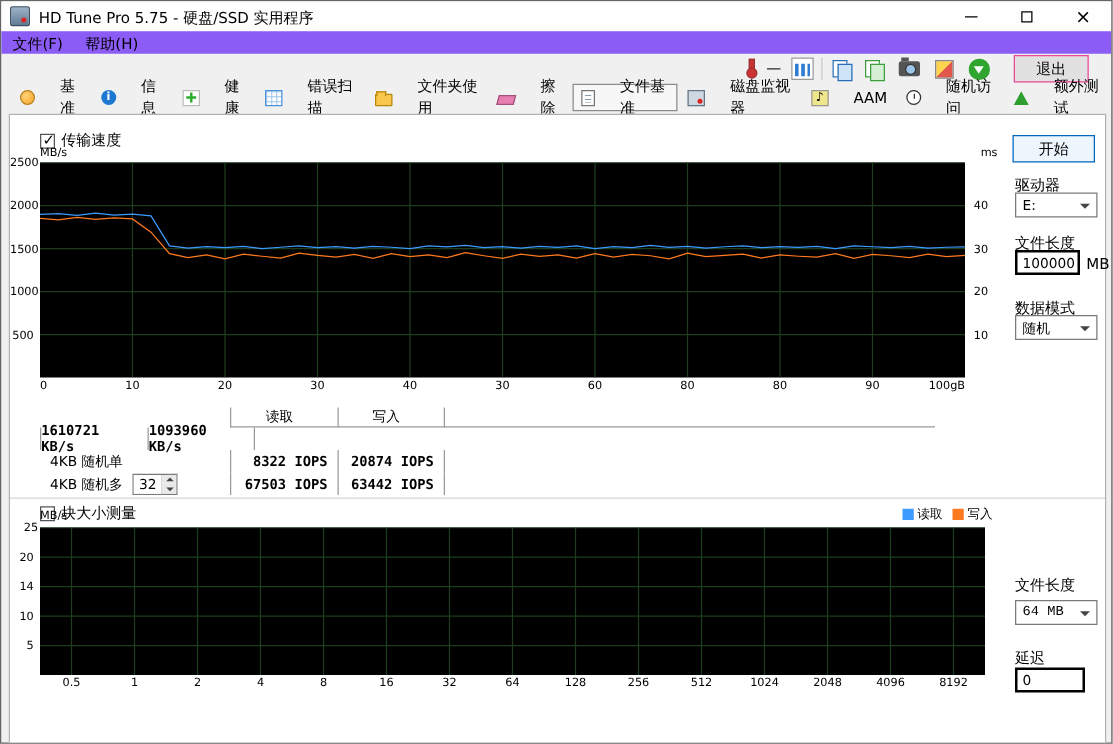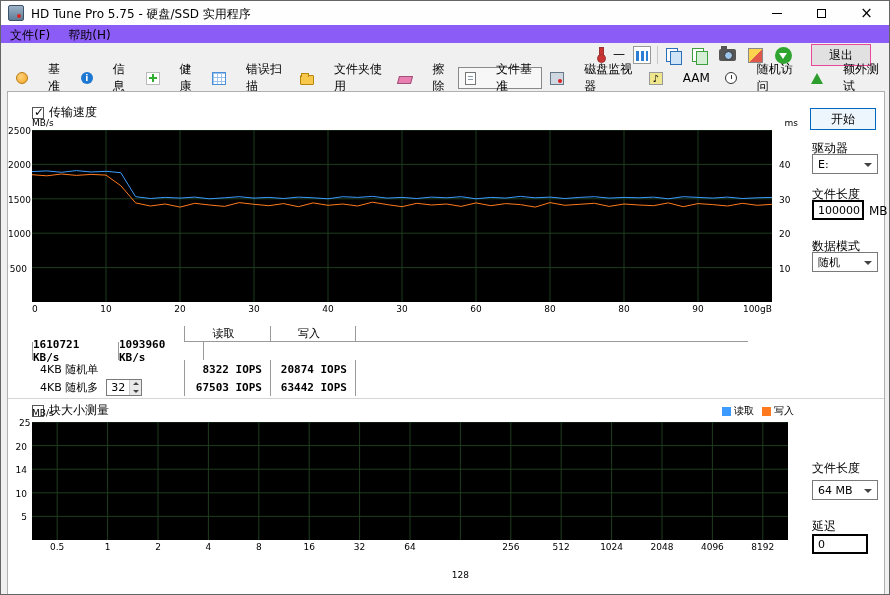--- a/index.html
+++ b/index.html
@@ -166,21 +166,21 @@
   .inp { position:absolute; height:20px; background:#fff; border:2px solid #000000; font-size:11px;
          padding-left:4px; font-family:inherit; }
   .lbl-drive { left:804px; top:48px; }
   .sel-drive { left:804px; top:62px; width:66px; }
   .lbl-filelen { left:804px; top:94px; }
   .inp-filelen { left:804px; top:108px; width:52px; }
   .lbl-mb { left:861px; top:112px; }
   .lbl-datamode { left:804px; top:146px; }
   .sel-datamode { left:804px; top:160px; width:66px; }
   .lbl-filelen2 { left:804px; top:368px; }
-  .sel-filelen2 { left:804px; top:388px; width:66px; }
+  .sel-filelen2 { left:804px; top:388px; width:66px;font-family:Liberation Mono, monospace; }
   .lbl-delay { left:804px; top:426px; }
   .inp-delay { left:804px; top:442px; width:56px; }
 </style>
 </head>
 <body>
 
 <div class="window">
 
   <div class="titlebar">
     <span class="app-icon"></span>
@@ -411,21 +411,21 @@
           </svg></div>
       <div class="xlabels">
           <div class="xlab" style="left: 3.33333%; transform: translateX(-50%);">0.5</div>
           <div class="xlab" style="left: 10%; transform: translateX(-50%);">1</div>
           <div class="xlab" style="left: 16.6667%; transform: translateX(-50%);">2</div>
           <div class="xlab" style="left: 23.3333%; transform: translateX(-50%);">4</div>
           <div class="xlab" style="left: 30%; transform: translateX(-50%);">8</div>
           <div class="xlab" style="left: 36.6667%; transform: translateX(-50%);">16</div>
           <div class="xlab" style="left: 43.3333%; transform: translateX(-50%);">32</div>
           <div class="xlab" style="left: 50%; transform: translateX(-50%);">64</div>
-          <div class="xlab" style="left: 56.6667%; transform: translateX(-50%); margin-top: 28px;">128</div>
+          <div class="xlab" style="left: 56.6667%; transform: translateX(-50%);">128</div>
           <div class="xlab" style="left: 63.3333%; transform: translateX(-50%);">256</div>
           <div class="xlab" style="left: 70%; transform: translateX(-50%);">512</div>
           <div class="xlab" style="left: 76.6667%; transform: translateX(-50%);">1024</div>
           <div class="xlab" style="left: 83.3333%; transform: translateX(-50%);">2048</div>
           <div class="xlab" style="left: 90%; transform: translateX(-50%);">4096</div>
           <div class="xlab" style="left: 96.6667%; transform: translateX(-50%);">8192</div>
         </div>
     </div>
 
     <button class="start-btn">开始</button>

